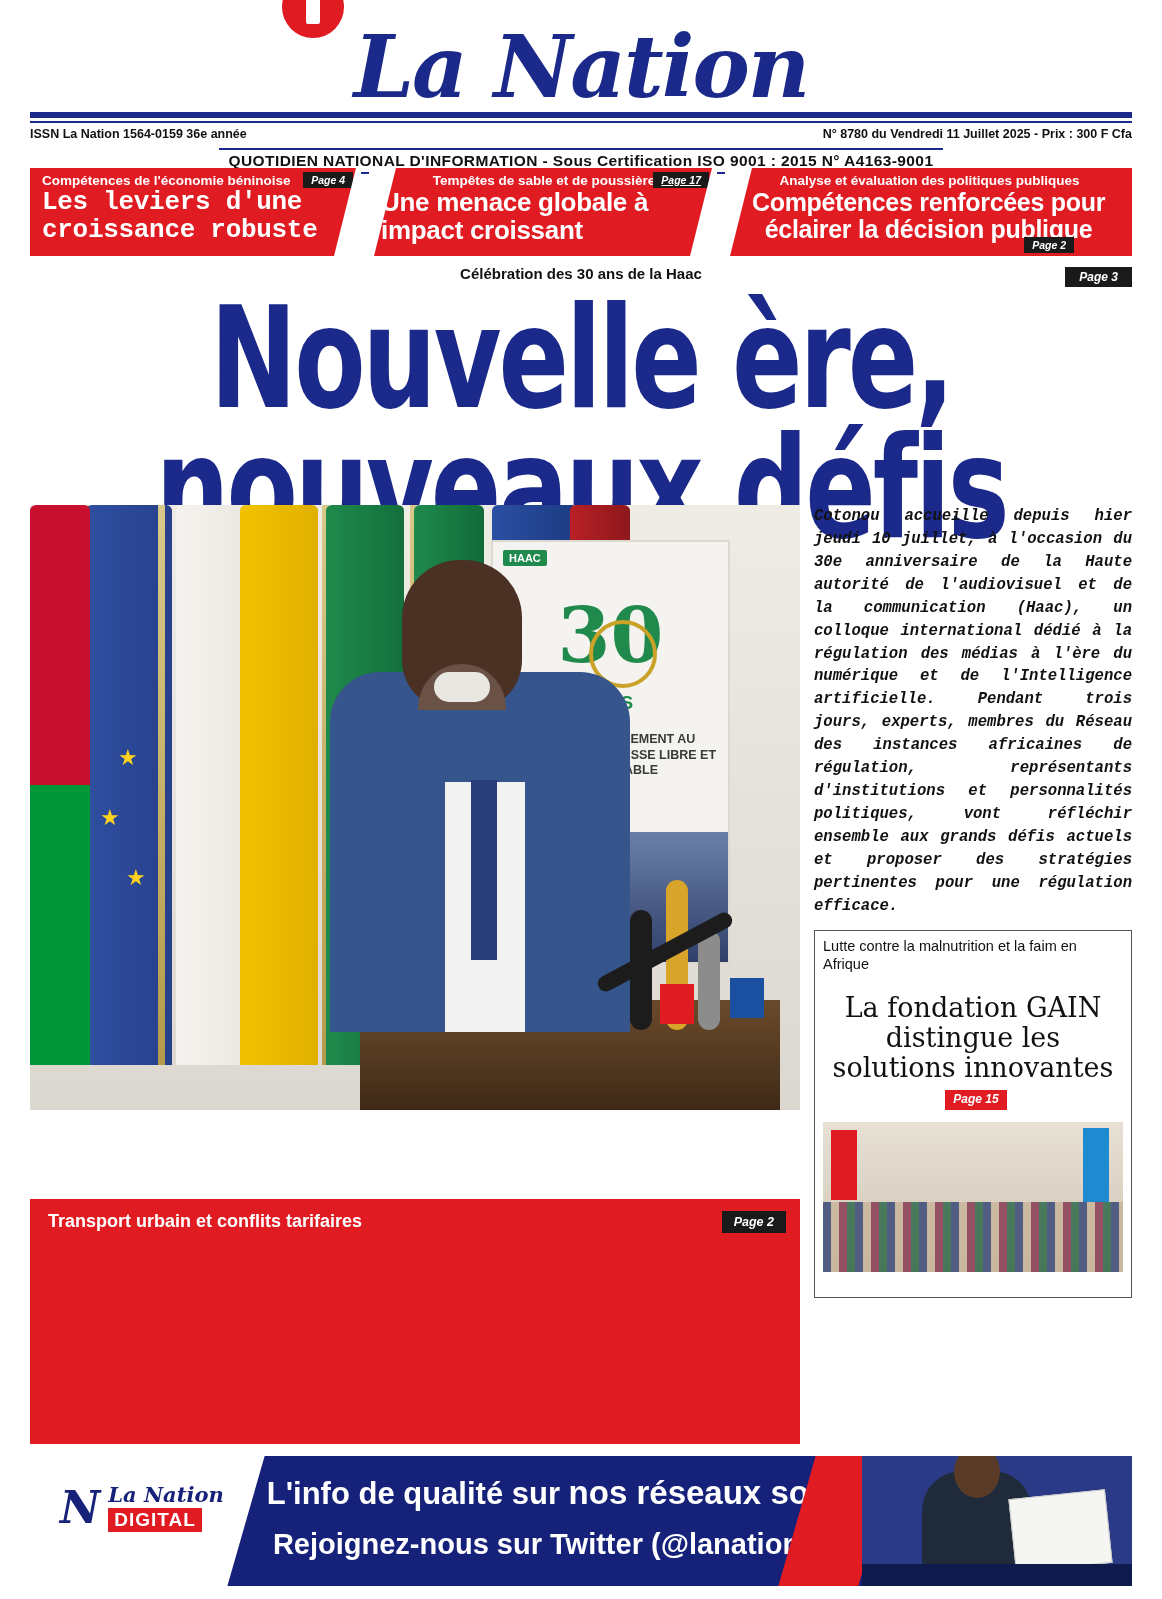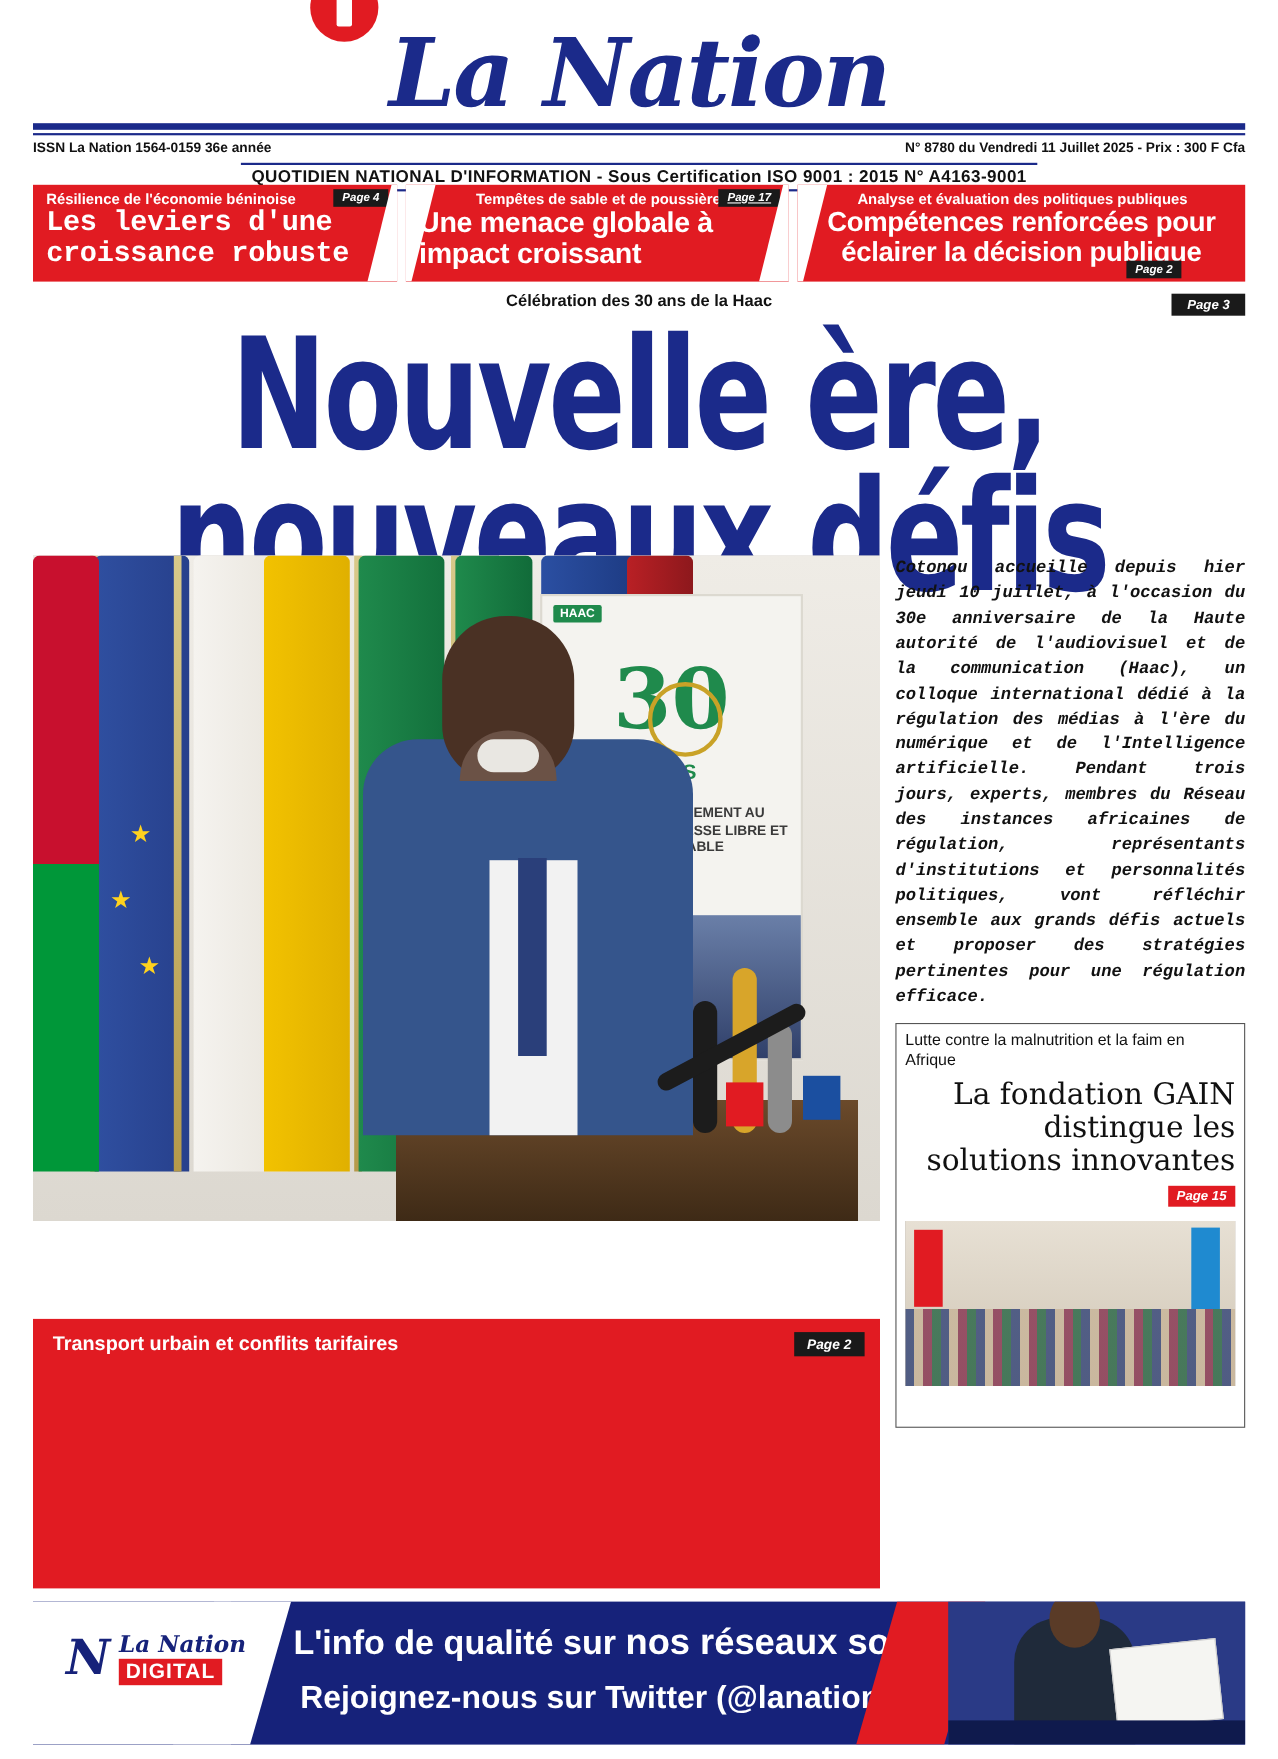--- a/index.html
+++ b/index.html
@@ -234,22 +234,22 @@
     font-family: "Liberation Sans", sans-serif;
     font-size: 14.5px;
     line-height: 1.25;
     color: #111;
   }
   .side-head {
     font-family: "DejaVu Serif", serif;
     font-size: 27px;
     line-height: 1.12;
     color: #111;
-    margin-top: 8px;
-    text-align: right;
+    margin-top: 20px;
+    text-align: center;
     position: relative;
   }
   .side-head .pagetag {
     position: static;
     display: inline-block;
     vertical-align: middle;
     background: #e11b22;
     color: #fff;
     font-size: 12px;
     font-style: italic;
@@ -505,21 +505,21 @@
       <span class="issn-right">N° 8780 du Vendredi 11 Juillet  2025 - Prix : 300 F Cfa</span>
     </div>
     <div class="subtitle-row">
       <span class="subtitle-text">QUOTIDIEN  NATIONAL  D'INFORMATION - Sous Certification ISO 9001 : 2015 N° A4163-9001</span>
     </div>
   </div>
 
   <div class="teasers">
 
     <div class="teaser t1">
-      <div class="kicker">Résilience de l'économie béninoise</div>
+      <div class="kicker">Compétences de l'économie béninoise</div>
       <div class="head">Les leviers d'une croissance robuste</div>
       <div class="pagetag">Page 4</div>
       <div class="corner-cut"></div>
     </div>
 
     <div class="teaser t2">
       <div class="corner-cut left"></div>
       <div class="kicker">Tempêtes de sable et de poussière</div>
       <div class="head">Une menace globale à impact croissant</div>
       <div class="pagetag">Page 17</div>

